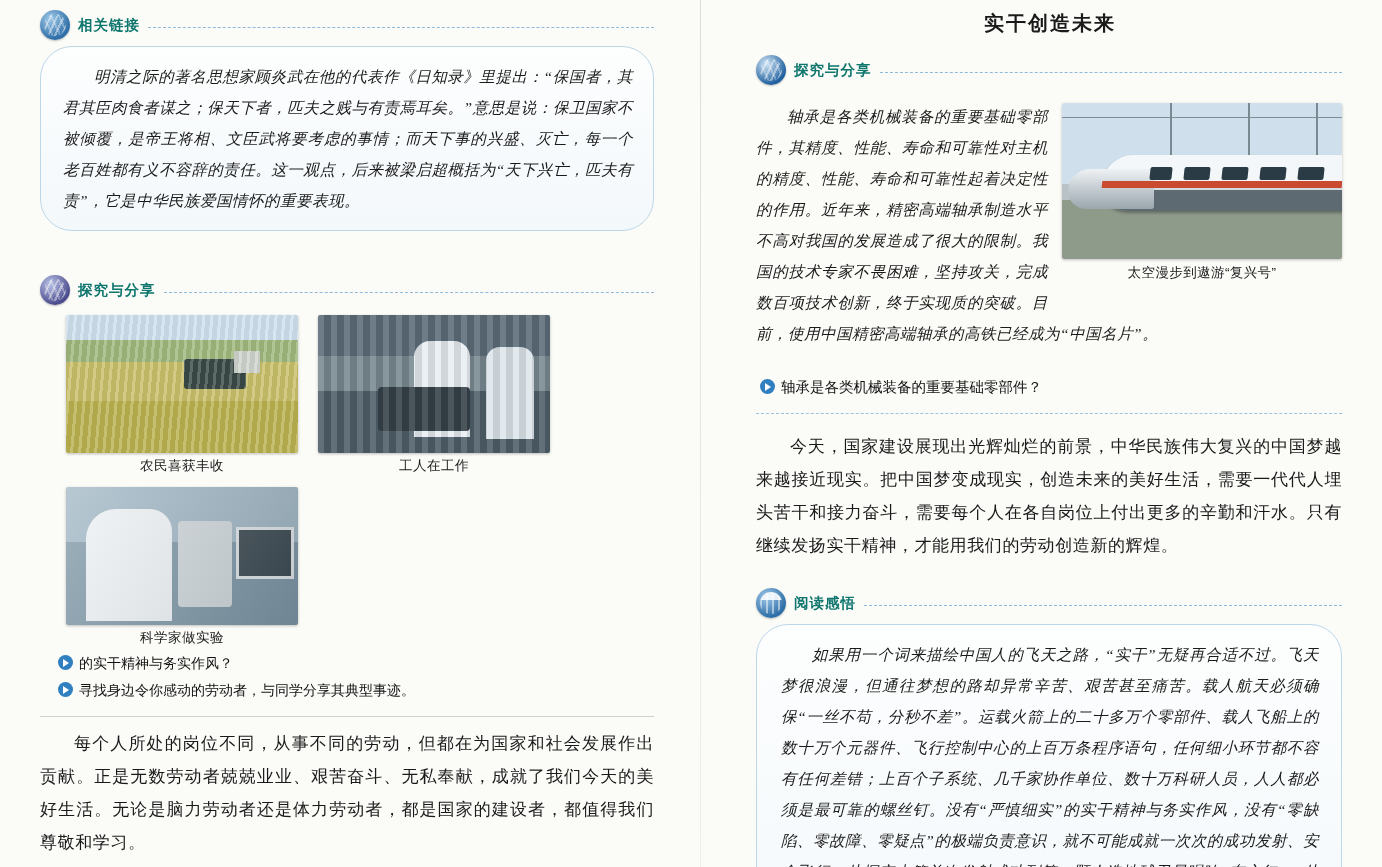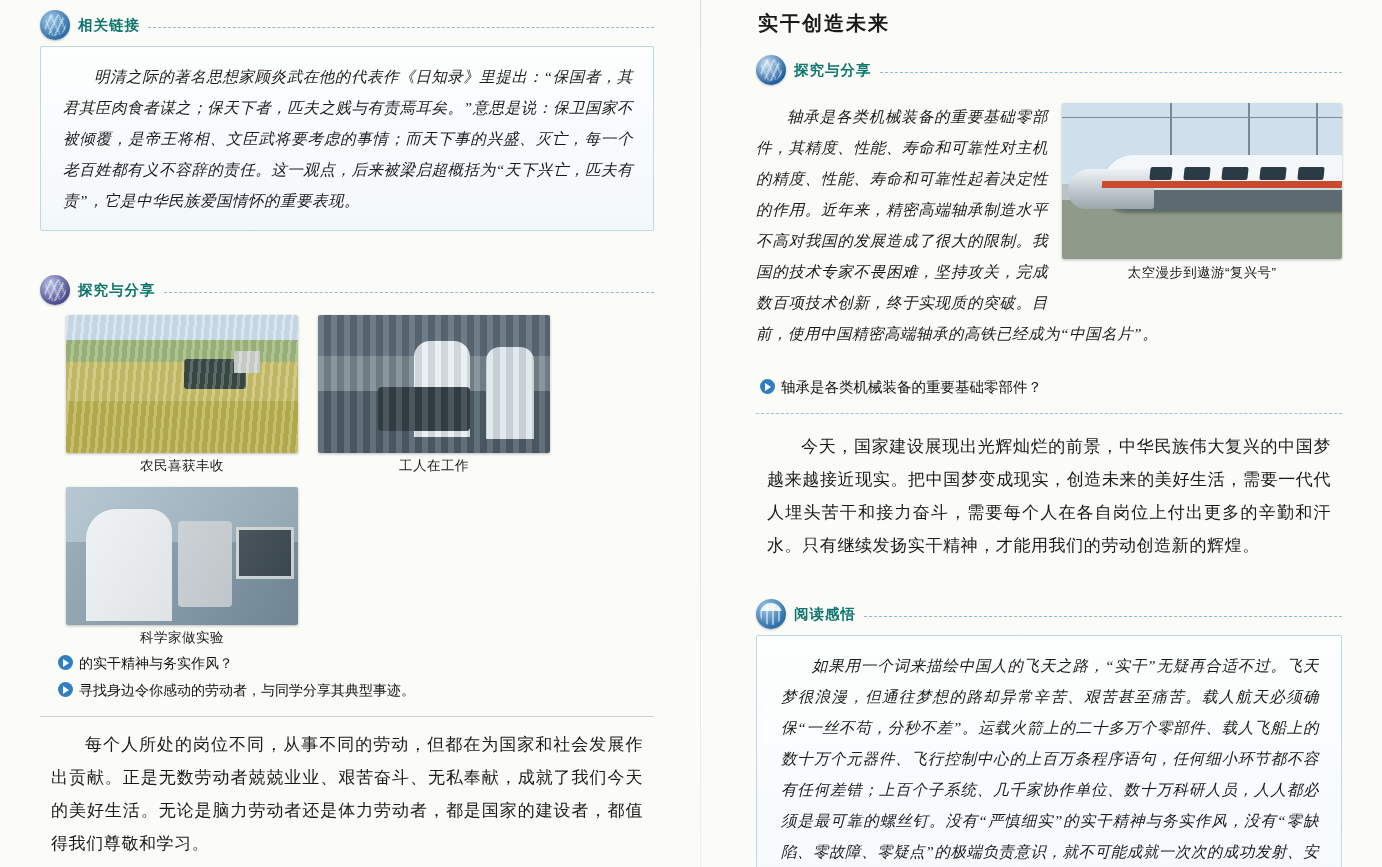--- a/index.html
+++ b/index.html
@@ -48,39 +48,39 @@
     font-family:"Liberation Sans","DejaVu Sans",sans-serif;
     font-size:14.5px;font-weight:bold;letter-spacing:1px;color:#0f766e;
     white-space:nowrap;
   }
   .sec-rule{
     flex:1 1 auto;height:0;border-top:1px dashed #8fb9d8;margin-top:4px;
   }
   
   .panel{
     border:1px solid #bcd7ea;
-    border-radius:2px;
+    border-radius:32px;
     background:linear-gradient(180deg,#fdfefe,#f3f8fb);
     padding:14px 20px 14px 22px;
     box-sizing:border-box;
   }
   .panel p{margin:0;}
   .hand{
     font-family:"Liberation Serif","DejaVu Serif",serif;
     font-size:15.5px;line-height:31px;letter-spacing:.5px;
     text-indent:2em;text-align:justify;
     font-style:italic;
   }
   .body-p{
     font-size:17px;line-height:33px;text-indent:2em;text-align:justify;
-    letter-spacing:.6px;margin:11px;
+    letter-spacing:.6px;margin:0;
   }
   .h-title{
     font-family:"Liberation Sans","DejaVu Sans",sans-serif;
-    font-size:20px;font-weight:bold;letter-spacing:2px;margin:0 0 18px 2px;
+    font-size:20px;font-weight:bold;letter-spacing:2px;margin:0 0 18px 2px;text-align:center;
   }
   
   .q{
     display:flex;align-items:flex-start;gap:6px;
     font-family:"Liberation Sans","DejaVu Sans",sans-serif;
     font-size:14px;line-height:24px;margin:3px 0;
   }
   .q-arrow{
     flex:0 0 auto;margin-top:4px;
     width:15px;height:15px;border-radius:50%;

